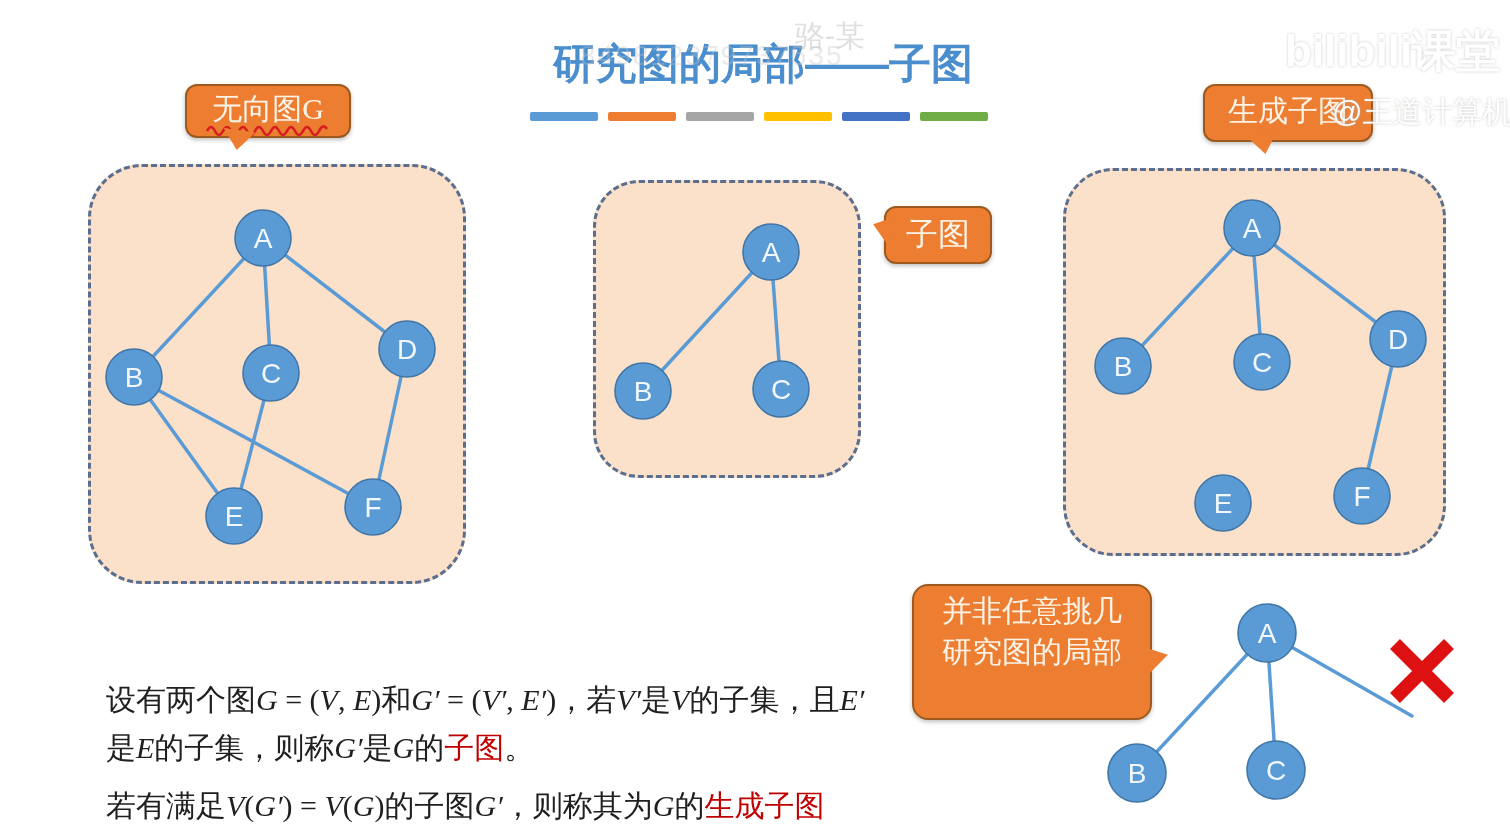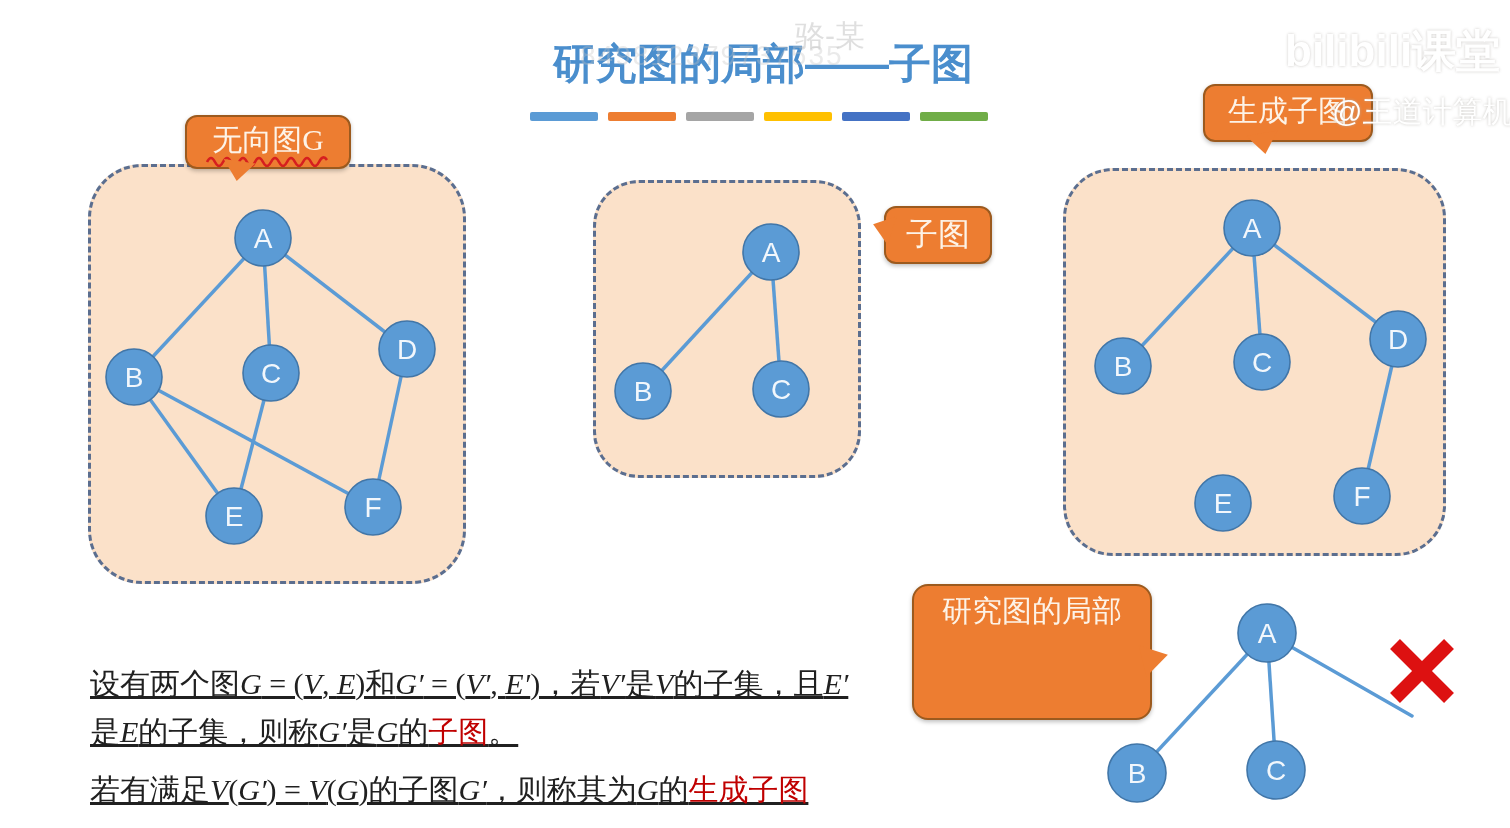--- a/index.html
+++ b/index.html
@@ -26,34 +26,34 @@
   #graph-svg{position:absolute;left:0;top:0;z-index:2;pointer-events:none;}
   .node-label{font-family:"Liberation Sans",sans-serif;}
   
   .bubble{
     position:absolute;background:#ed7d31;border:2px solid #9c5a1e;
     color:#fdf3e7;text-align:center;border-radius:12px;z-index:3;
     box-shadow:0 2px 4px rgba(0,0,0,.25);
     font-family:"Liberation Serif",serif;
   }
   .bubble i.tail{position:absolute;width:0;height:0;}
-  .bubble-g{left:185px;top:84px;width:162px;height:50px;font-size:30px;line-height:46px;margin-top:31px;}
+  .bubble-g{left:185px;top:84px;width:162px;height:50px;font-size:30px;line-height:46px;}
   .bubble-g .tail{left:34px;bottom:-30px;border:16px solid transparent;border-top:20px solid #ed7d31;transform:rotate(8deg);}
   .squiggle{position:absolute;left:18px;bottom:0px;}
   .bubble-sub{left:884px;top:206px;width:104px;height:54px;font-size:32px;line-height:52px;}
   .bubble-sub .tail{left:-28px;top:2px;border:15px solid transparent;border-right:20px solid #ed7d31;transform:rotate(18deg);}
   .bubble-span{left:1203px;top:84px;width:166px;height:54px;font-size:30px;line-height:50px;}
   .bubble-span .tail{left:44px;bottom:-30px;border:16px solid transparent;border-top:21px solid #ed7d31;transform:rotate(-10deg);}
   .bubble-warn{left:912px;top:584px;width:236px;height:128px;font-size:30px;line-height:41px;padding-top:4px;box-sizing:content-box;border-radius:16px;}
   .bubble-warn .tail{right:-34px;top:54px;border:16px solid transparent;border-left:26px solid #ed7d31;transform:rotate(-14deg);}
   .bubble-warn div{white-space:nowrap;}
   
   .def{
-    position:absolute;margin:0;color:#202020;z-index:3;
-    font-family:"Liberation Serif",serif;font-size:30px;line-height:48px;text-decoration:underline;
+    position:absolute;margin:16px;color:#202020;z-index:3;
+    font-family:"Liberation Serif",serif;font-size:30px;line-height:48px;
   }
   .def-1{left:90px;top:660px;width:765px;}
   .def-2{left:90px;top:766px;width:800px;}
   .run-n{}
   .run-m{font-family:"Liberation Serif",serif;font-style:italic;}
   .run-r{color:#c00000;}
   
   .wm{position:absolute;z-index:5;pointer-events:none;white-space:nowrap;}
   .wm-uploader{left:795px;top:16px;font-size:30px;color:rgba(185,185,185,.45);}
   .wm-uid{left:580px;top:40px;font-size:28px;letter-spacing:2px;color:rgba(195,195,195,.35);}
@@ -158,20 +158,21 @@
     <span>子图</span>
     <i class="tail"></i>
   </div>
 
   <div class="bubble bubble-span">
     <span>生成子图</span>
     <i class="tail"></i>
   </div>
 
   <div class="bubble bubble-warn">
+    <div>并非任意挑几</div>
     <div>研究图的局部</div>
     <i class="tail"></i>
   </div>
 
   <p class="def def-1"><span class="run-n">设有两个图</span><span class="run-m">G</span><span class="run-n"> = (</span><span class="run-m">V</span><span class="run-n">, </span><span class="run-m">E</span><span class="run-n">)和</span><span class="run-m">G′</span><span class="run-n"> = (</span><span class="run-m">V′</span><span class="run-n">, </span><span class="run-m">E′</span><span class="run-n">)，若</span><span class="run-m">V′</span><span class="run-n">是</span><span class="run-m">V</span><span class="run-n">的子集，且</span><span class="run-m">E′</span><span class="run-n">是</span><span class="run-m">E</span><span class="run-n">的子集，则称</span><span class="run-m">G′</span><span class="run-n">是</span><span class="run-m">G</span><span class="run-n">的</span><span class="run-r">子图</span><span class="run-n">。</span></p>
   <p class="def def-2"><span class="run-n">若有满足</span><span class="run-m">V</span><span class="run-n">(</span><span class="run-m">G′</span><span class="run-n">) = </span><span class="run-m">V</span><span class="run-n">(</span><span class="run-m">G</span><span class="run-n">)的子图</span><span class="run-m">G′</span><span class="run-n">，则称其为</span><span class="run-m">G</span><span class="run-n">的</span><span class="run-r">生成子图</span></p>
 
   <span class="wm wm-uploader">骆-某</span>
   <span class="wm wm-uid">849812379737535</span>
   <span class="wm wm-logo">bilibili课堂</span>

